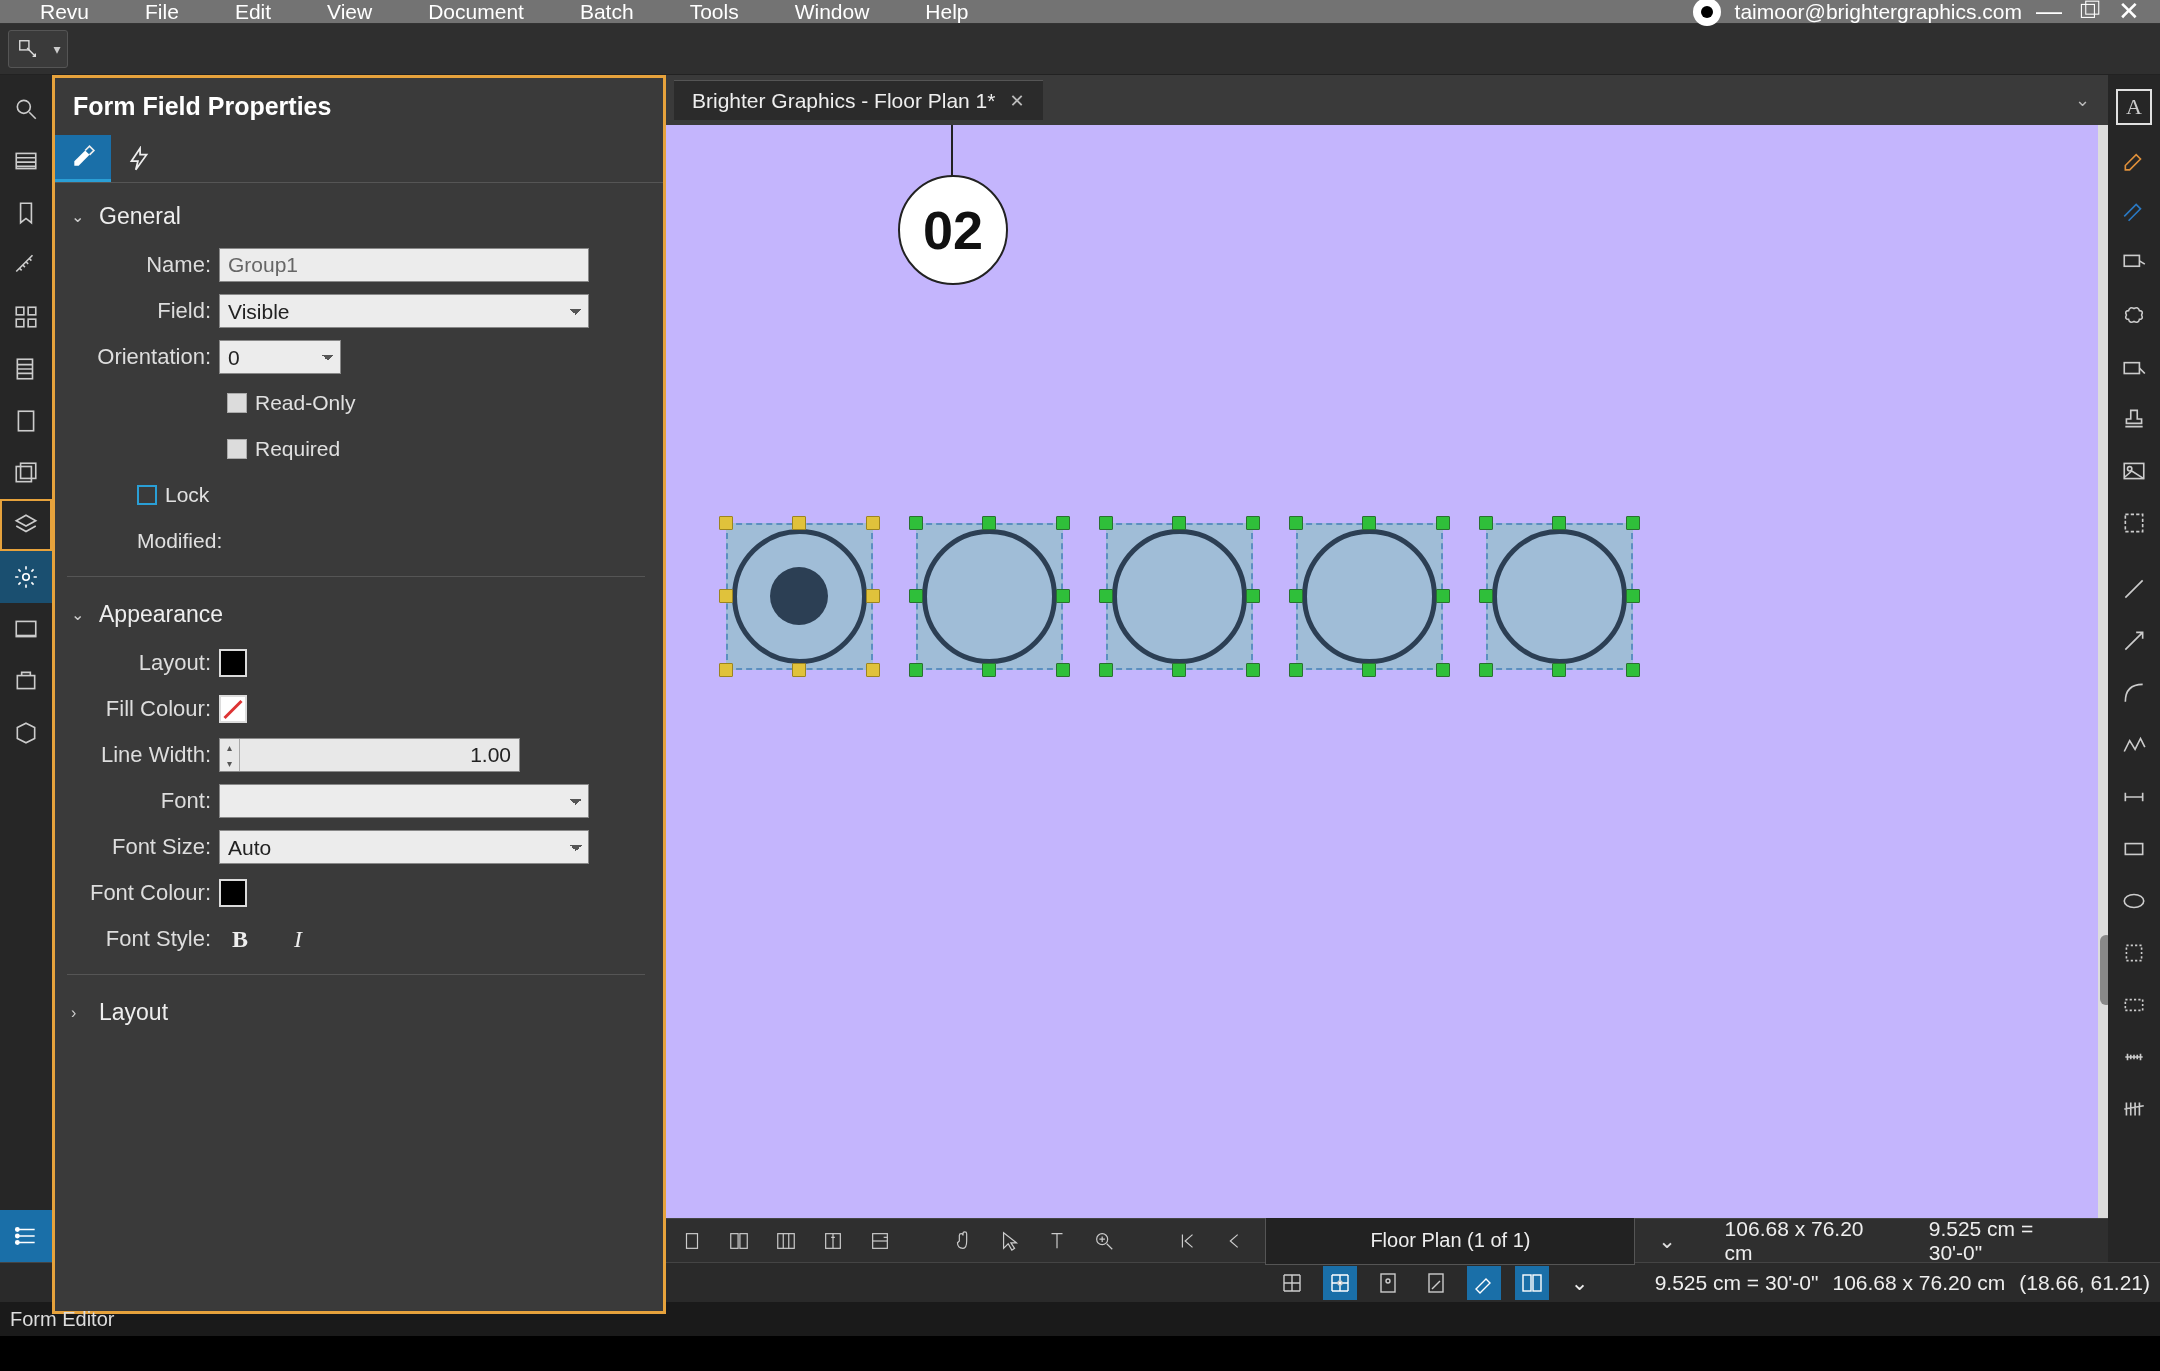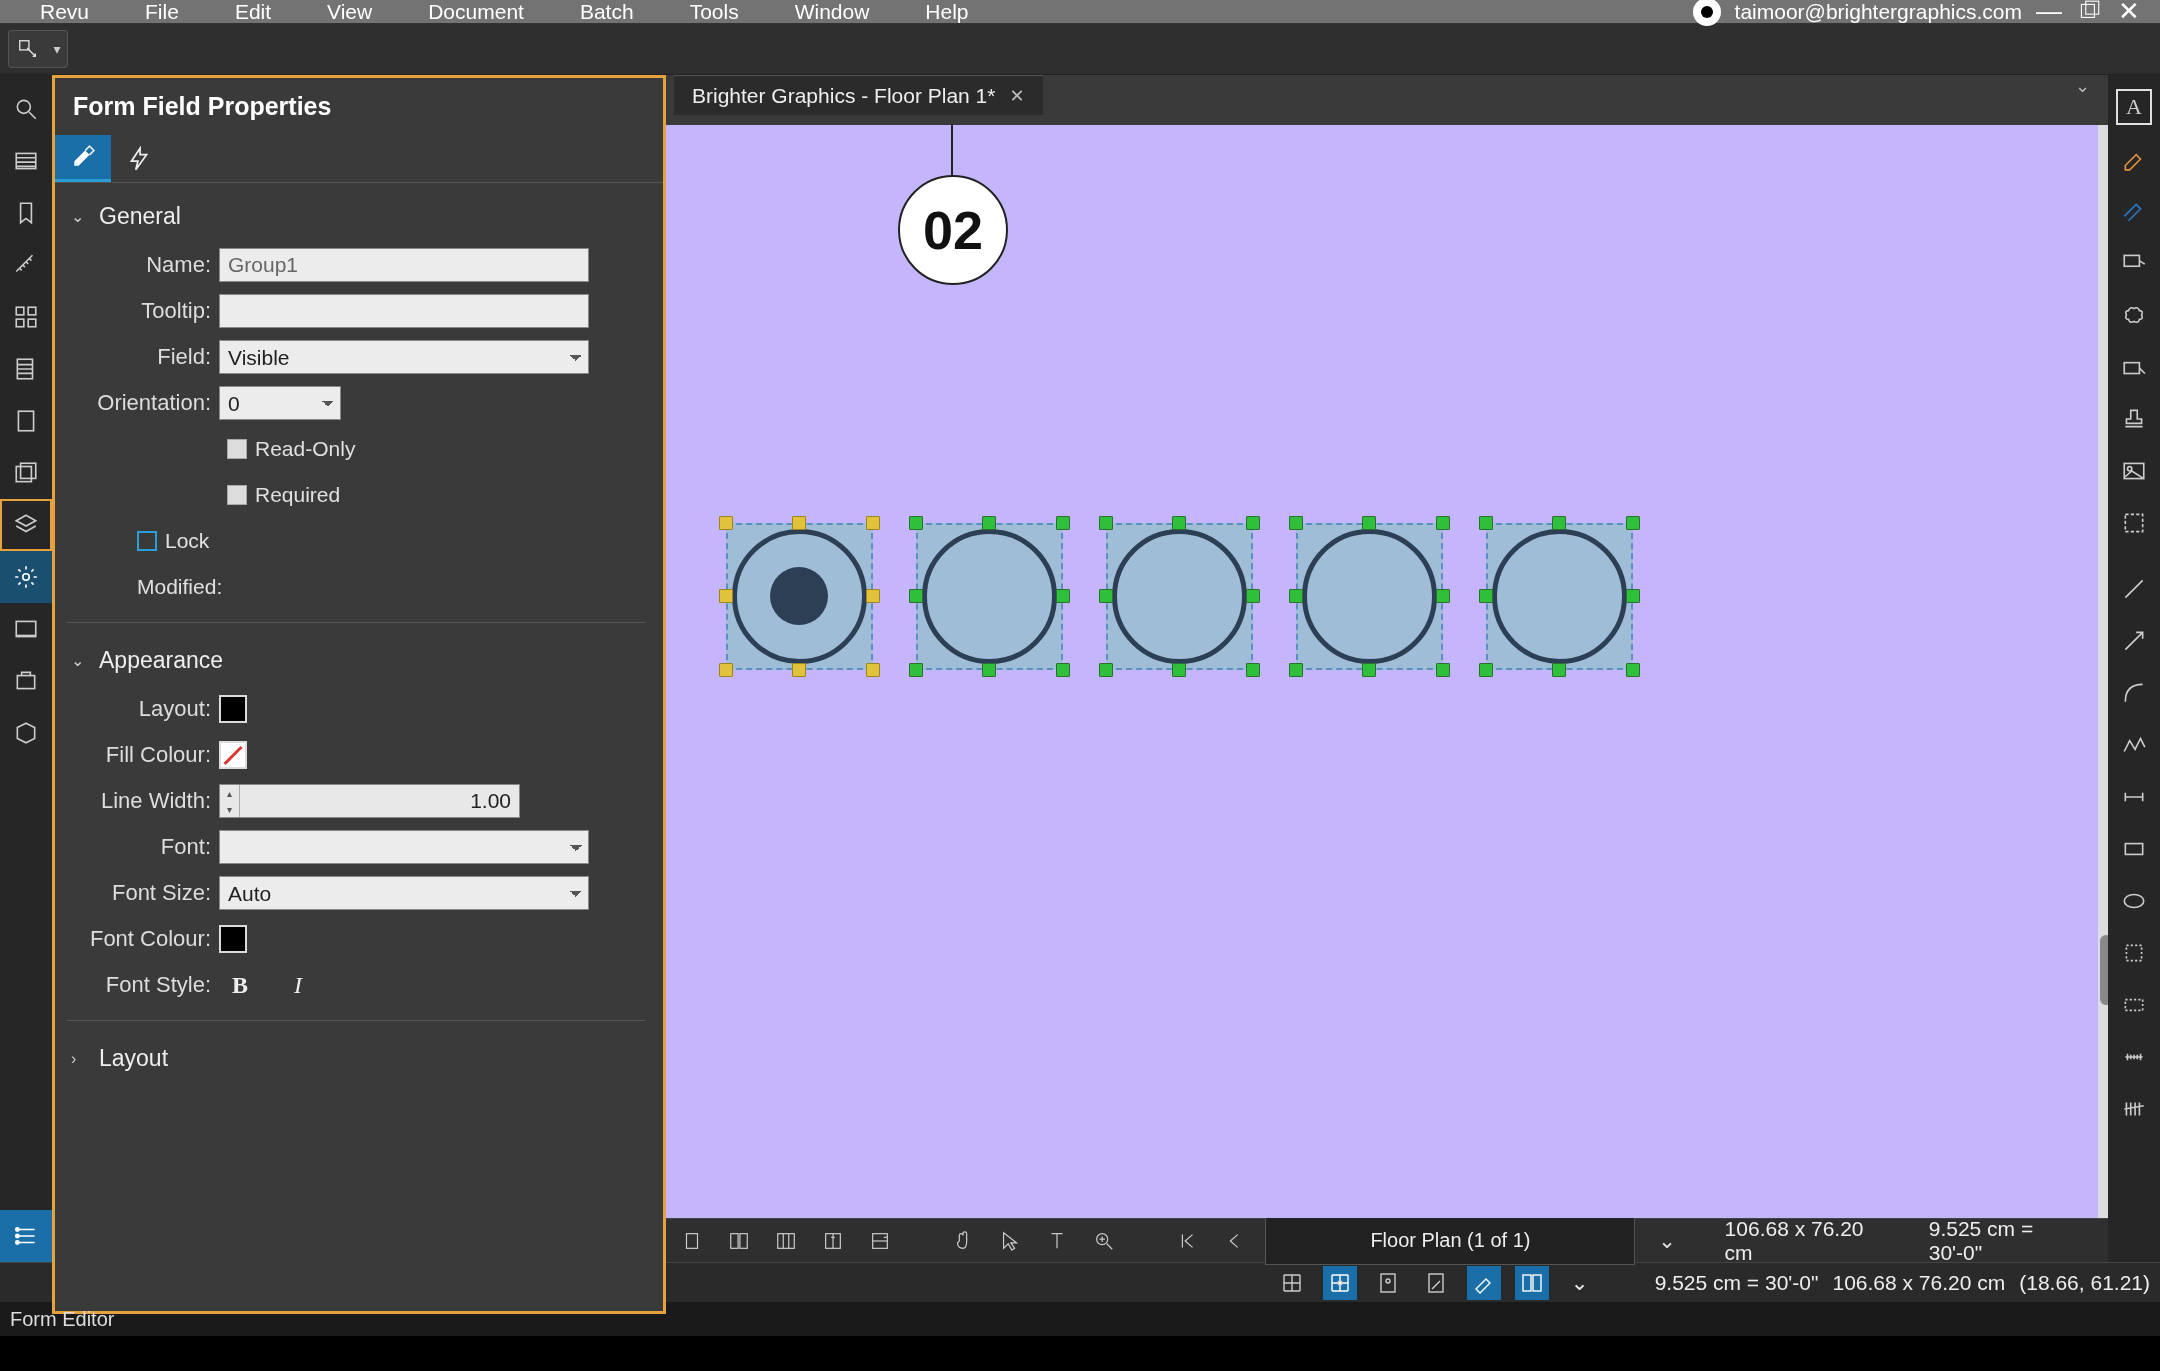--- a/index.html
+++ b/index.html
@@ -52,21 +52,21 @@
 .colorbox.nofill::after{content:"";position:absolute;left:0;right:0;top:11px;height:3px;background:#d33;transform:rotate(-45deg);}
 .spinbox{display:flex;align-items:center;height:34px;background:#e8e8e8;border:1px solid #888;flex:0 0 138px;}
 .spinbox .spinbtns{display:flex;flex-direction:column;width:20px;border-right:1px solid #aaa;}
 .spinbox .spinbtns div{height:16px;font-size:10px;display:flex;align-items:center;justify-content:center;color:#555;}
 .spinbox input{flex:1;border:none;background:transparent;text-align:right;padding-right:8px;font-size:21px;color:#222;}
 .stylebtns{display:flex;gap:28px;padding-left:6px;}
 .stylebtns .sbtn{width:30px;height:30px;display:flex;align-items:center;justify-content:center;font-size:24px;color:#eee;font-family:"Times New Roman",serif;}
 .divider{height:1px;background:#555;margin:14px 0;}
 
 .docwrap{flex:1;display:flex;flex-direction:column;background:#2b2b2b;}
-.tabbar{height:50px;background:#3a3a3a;display:flex;padding-left:8px;}
+.tabbar{height:50px;background:#3a3a3a;display:flex;align-items:center;padding-left:8px;}
 .doctab{height:40px;background:#2b2b2b;padding:0 18px;display:flex;align-items:center;gap:14px;border-top:1px solid #555;color:#eee;font-size:21px;}
 .doctab .close{font-size:18px;color:#bbb;}
 .tabbar .expand{margin-left:auto;padding:0 18px;color:#bbb;font-size:18px;}
 .canvas{flex:1;background:#c4b5fd;position:relative;overflow:hidden;margin-right:0;}
 .canvas-scroll{position:absolute;right:-6px;top:0;bottom:0;width:16px;background:#ddd;}
 .canvas-scroll .thumb{position:absolute;right:2px;width:12px;background:#888;border-radius:6px;}
 .rm{position:absolute;left:285px;top:0;width:2px;height:85px;background:#222;}
 .rm-circle{position:absolute;left:232px;top:50px;width:110px;height:110px;border:2px solid #222;border-radius:50%;background:#fff;display:flex;align-items:center;justify-content:center;font-size:54px;font-weight:700;color:#111;font-family:Arial,sans-serif;}
 .radiorow{position:absolute;left:60px;top:398px;display:flex;gap:43px;}
 .radio{width:147px;height:147px;position:relative;}
@@ -243,24 +243,20 @@
     <div class="body">
 
       <div class="section">
         <div class="sechead">
           <span class="arrow">⌄</span>
           <span class="label">General</span>
         </div>
         <div class="formrow">
           <div class="flabel">Name:</div>
           <input class="txt-input" value="Group1" style="">
-        </div>
-        <div class="formrow">
-          <div class="flabel">Tooltip:</div>
-          <input class="txt-input" value="" style="">
         </div>
         <div class="formrow">
           <div class="flabel">Field:</div>
           <select class="sel-input sel-wide"><option>Visible</option></select>
         </div>
         <div class="formrow">
           <div class="flabel">Orientation:</div>
           <select class="sel-input sel-narrow"><option>0</option></select>
         </div>
         <div class="formrow" style="padding-left:160px;">

